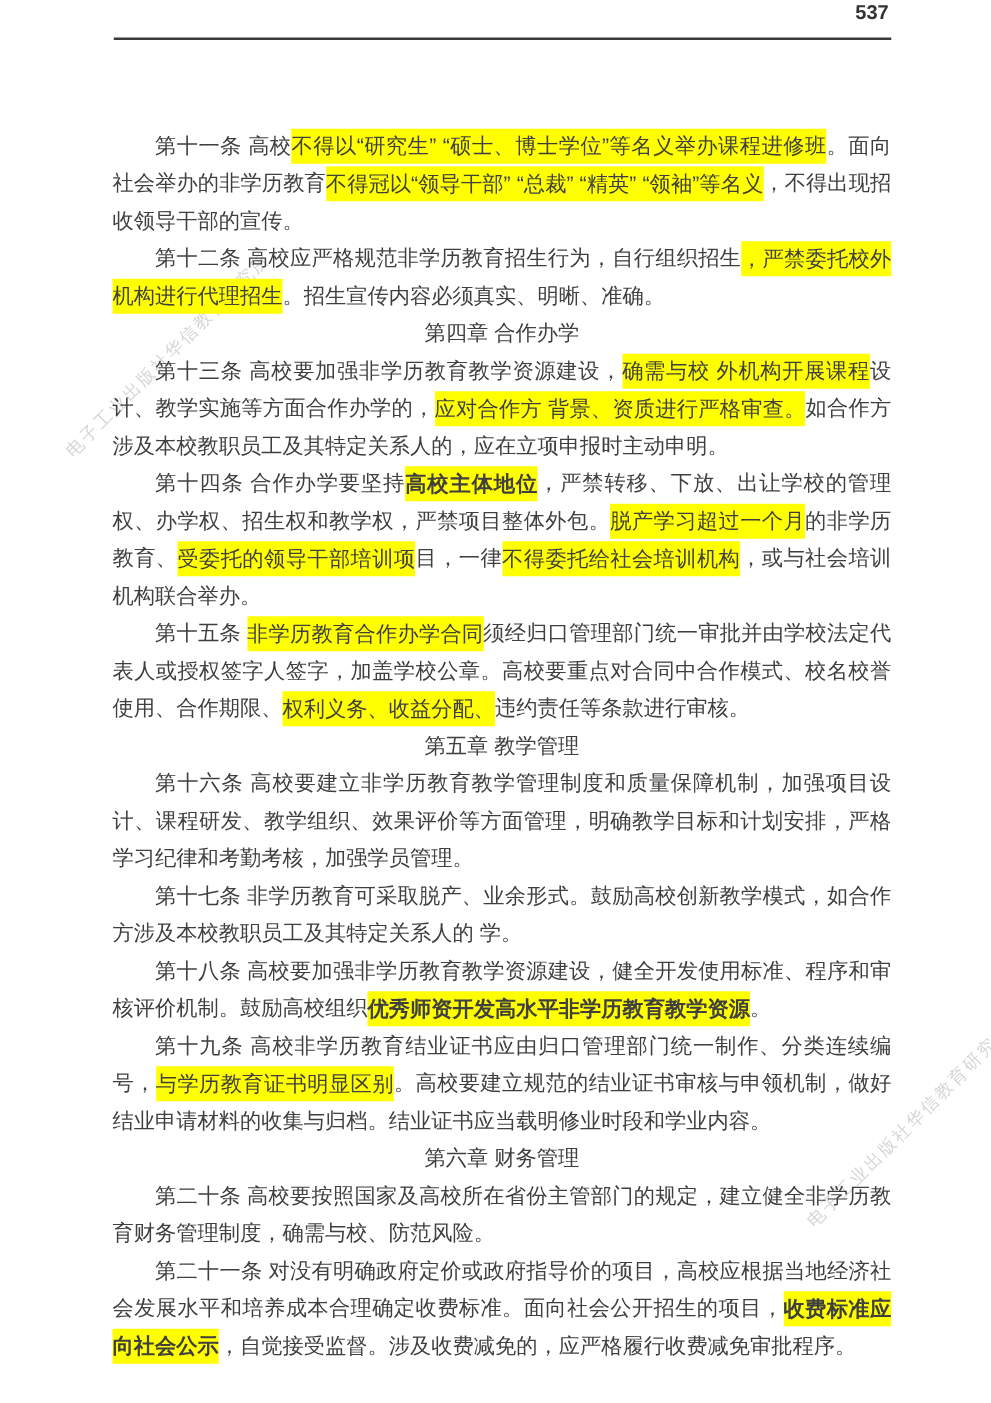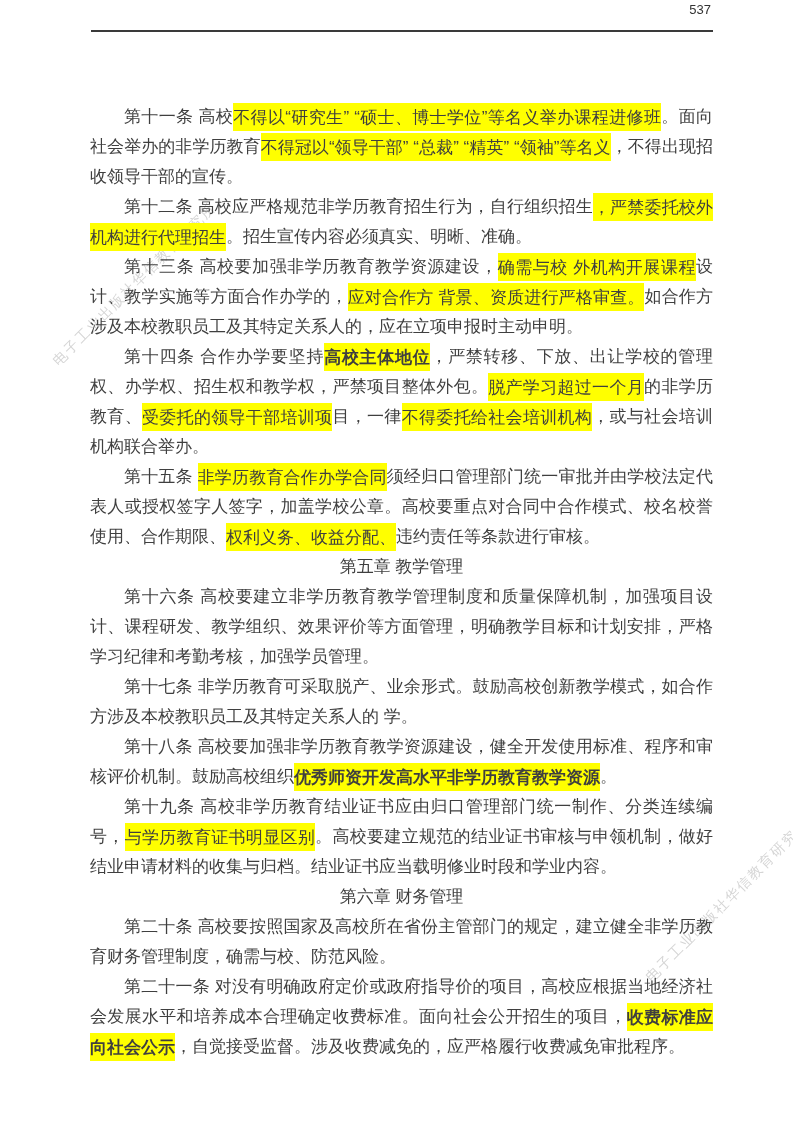--- a/index.html
+++ b/index.html
@@ -4,21 +4,21 @@
 <style>
   html,body{margin:0;padding:0;}
   body{
     width:793px;height:1122px;position:relative;overflow:hidden;
     background:#ffffff;
     font-family:"Liberation Sans","DejaVu Sans",sans-serif;
     color:#3f3f3f;
   }
   .page-number{
     position:absolute;top:2px;right:82px;
-    font-size:13px;font-weight:400;color:#333;
+    font-size:16px;font-weight:700;color:#333;
   }
   .header-rule{
     position:absolute;top:30px;left:91px;width:622px;height:0;
     border-top:2px solid #3a3a3a;
   }
   .content{
     position:absolute;left:90px;top:102px;width:623px;
     font-size:17px;line-height:30px;
     text-align:justify;
   }
@@ -45,20 +45,21 @@
 
 <div class="watermark wm-1">电子工业出版社华信教育研究所</div>
 <div class="watermark wm-2">电子工业出版社华信教育研究所</div>
 
 <div class="content">
 
   <p class="p"><span>第十一条 高校</span><span class="hl">不得以“研究生” “硕士、博士学位”等名义举办课程进修班</span><span>。面向社会举办的非学历教育</span><span class="hl">不得冠以“领导干部” “总裁” “精英” “领袖”等名义</span><span>，不得出现招收领导干部的宣传。</span></p>
 
   <p class="p"><span>第十二条 高校应严格规范非学历教育招生行为，自行组织招生</span><span class="hl">，严禁委托校外机构进行代理招生</span><span>。招生宣传内容必须真实、明晰、准确。</span></p>
 
+  <p class="h">第四章 合作办学</p>
 
   <p class="p"><span>第十三条 高校要加强非学历教育教学资源建设，</span><span class="hl">确需与校 外机构开展课程</span><span>设计、教学实施等方面合作办学的，</span><span class="hl">应对合作方 背景、资质进行严格审查。</span><span>如合作方涉及本校教职员工及其特定关系人的，应在立项申报时主动申明。</span></p>
 
   <p class="p"><span>第十四条 合作办学要坚持</span><span class="hl b">高校主体地位</span><span>，严禁转移、下放、出让学校的管理权、办学权、招生权和教学权，严禁项目整体外包。</span><span class="hl">脱产学习超过一个月</span><span>的非学历教育、</span><span class="hl">受委托的领导干部培训项</span><span>目，一律</span><span class="hl">不得委托给社会培训机构</span><span>，或与社会培训机构联合举办。</span></p>
 
   <p class="p"><span>第十五条 </span><span class="hl">非学历教育合作办学合同</span><span>须经归口管理部门统一审批并由学校法定代表人或授权签字人签字，加盖学校公章。高校要重点对合同中合作模式、校名校誉使用、合作期限、</span><span class="hl">权利义务、收益分配、</span><span>违约责任等条款进行审核。</span></p>
 
   <p class="h">第五章 教学管理</p>
 
   <p class="p"><span>第十六条 高校要建立非学历教育教学管理制度和质量保障机制，加强项目设计、课程研发、教学组织、效果评价等方面管理，明确教学目标和计划安排，严格学习纪律和考勤考核，加强学员管理。</span></p>

